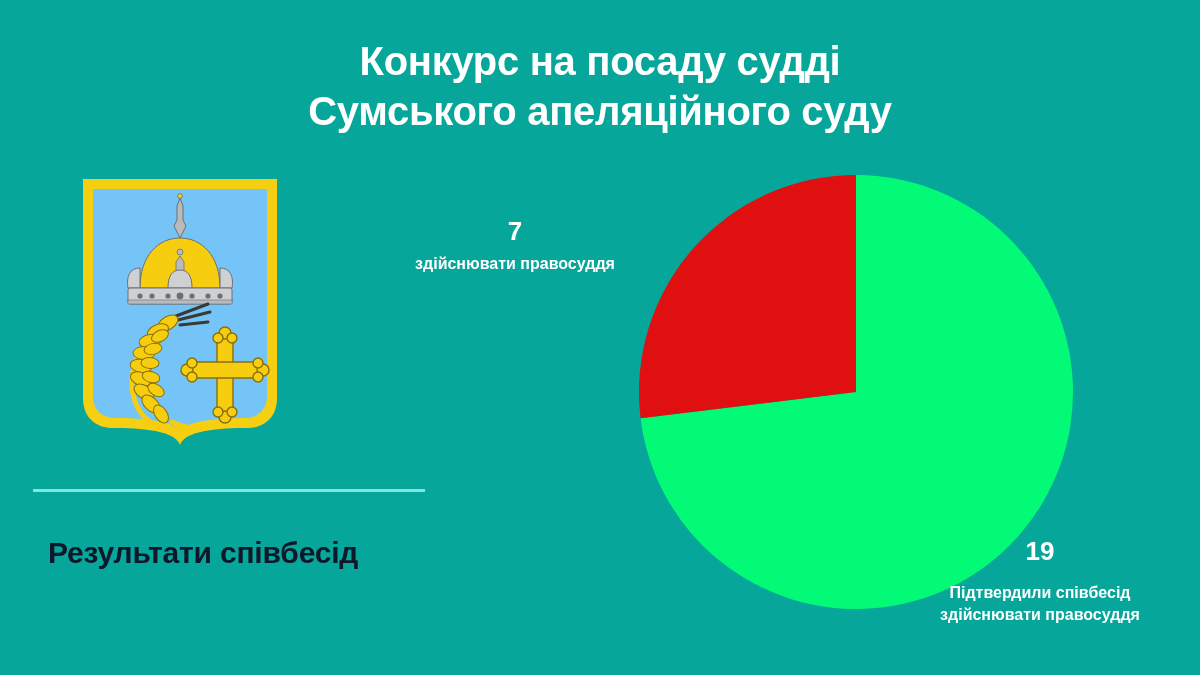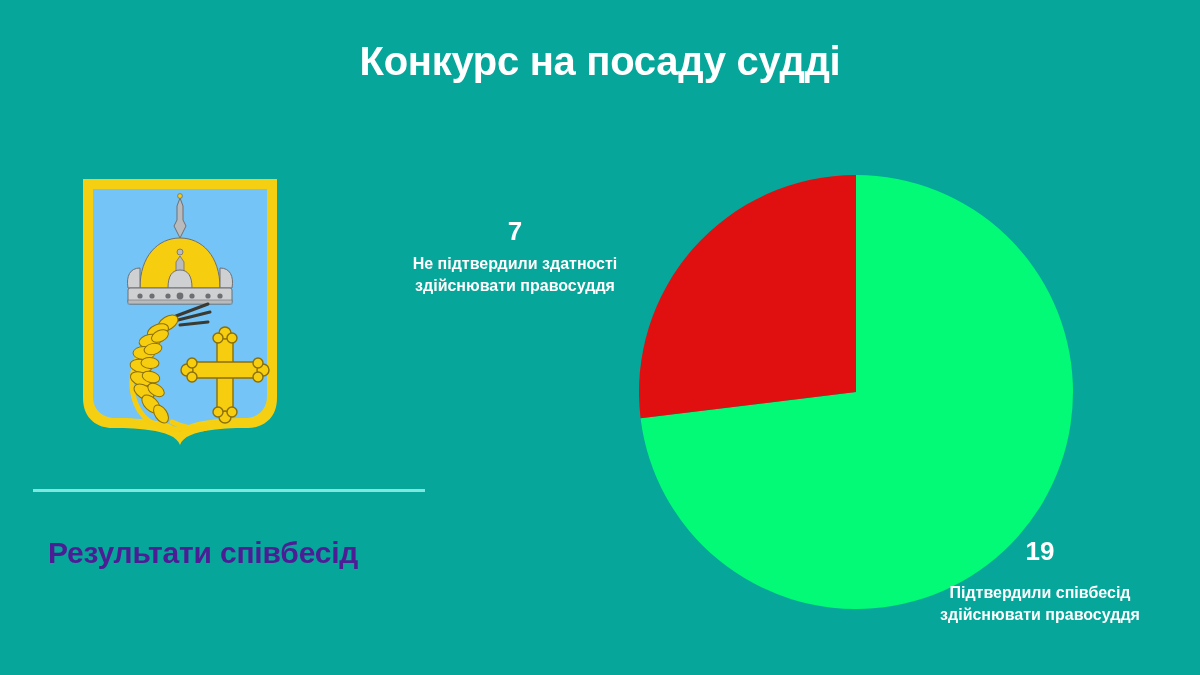--- a/index.html
+++ b/index.html
@@ -47,21 +47,21 @@
     left: 33px;
     top: 489px;
     width: 392px;
     height: 3px;
     background: #7ee8e0;
   }
   .caption {
     position: absolute;
     left: 48px;
     top: 536px;
-    color: #4c1d95;
+    color: #0f172a;
     font-size: 30px;
     font-weight: bold;
     letter-spacing: -0.2px;
   }
 
   
   .pie-wrap {
     position: absolute;
     left: 639px;
     top: 175px;
@@ -109,20 +109,21 @@
     margin-bottom: 17px;
   }
 </style>
 </head>
 <body>
 
 <div id="page">
 
   <div class="title">
     <span class="title-line">Конкурс на посаду судді</span>
+    <span class="title-line">Сумського апеляційного суду</span>
   </div>
 
   <div class="emblem-wrap">
     <svg width="200" height="272" viewBox="0 0 200 272" xmlns="http://www.w3.org/2000/svg">
 
       <path d="M3 3 H197 V222 C197 244 181 252 168 252 C152 252 105 252 100 269 C95 252 48 252 32 252 C19 252 3 244 3 222 Z" fill="#f5cf11"></path>
 
       <path d="M13 13 H187 V220 C187 236 175 242 165 242 C148 242 106 243 100 256 C94 243 52 242 35 242 C25 242 13 236 13 220 Z" fill="#74c4f7"></path>
 
       <g>
@@ -208,21 +209,20 @@
     <svg width="434" height="434" viewBox="0 0 434 434" xmlns="http://www.w3.org/2000/svg">
 
       <path id="slice-green" d="M217 217 L217 0 A217 217 0 1 1 1.58 243.16 Z" fill="#03fa76"></path>
 
       <path id="slice-red" d="M217 217 L217 0 A217 217 0 0 0 1.58 243.16 Z" fill="#e01010"></path>
     </svg>
   </div>
 
   <div class="slice-label label-red">
     <span class="value">7</span>
-    <span class="desc">Не підтвердили здатності</span>
     <span class="desc">здійснювати правосуддя</span>
   </div>
 
   <div class="slice-label label-green">
     <span class="value">19</span>
     <span class="desc">Підтвердили співбесід</span>
     <span class="desc">здійснювати правосуддя</span>
   </div>
 
 </div>

